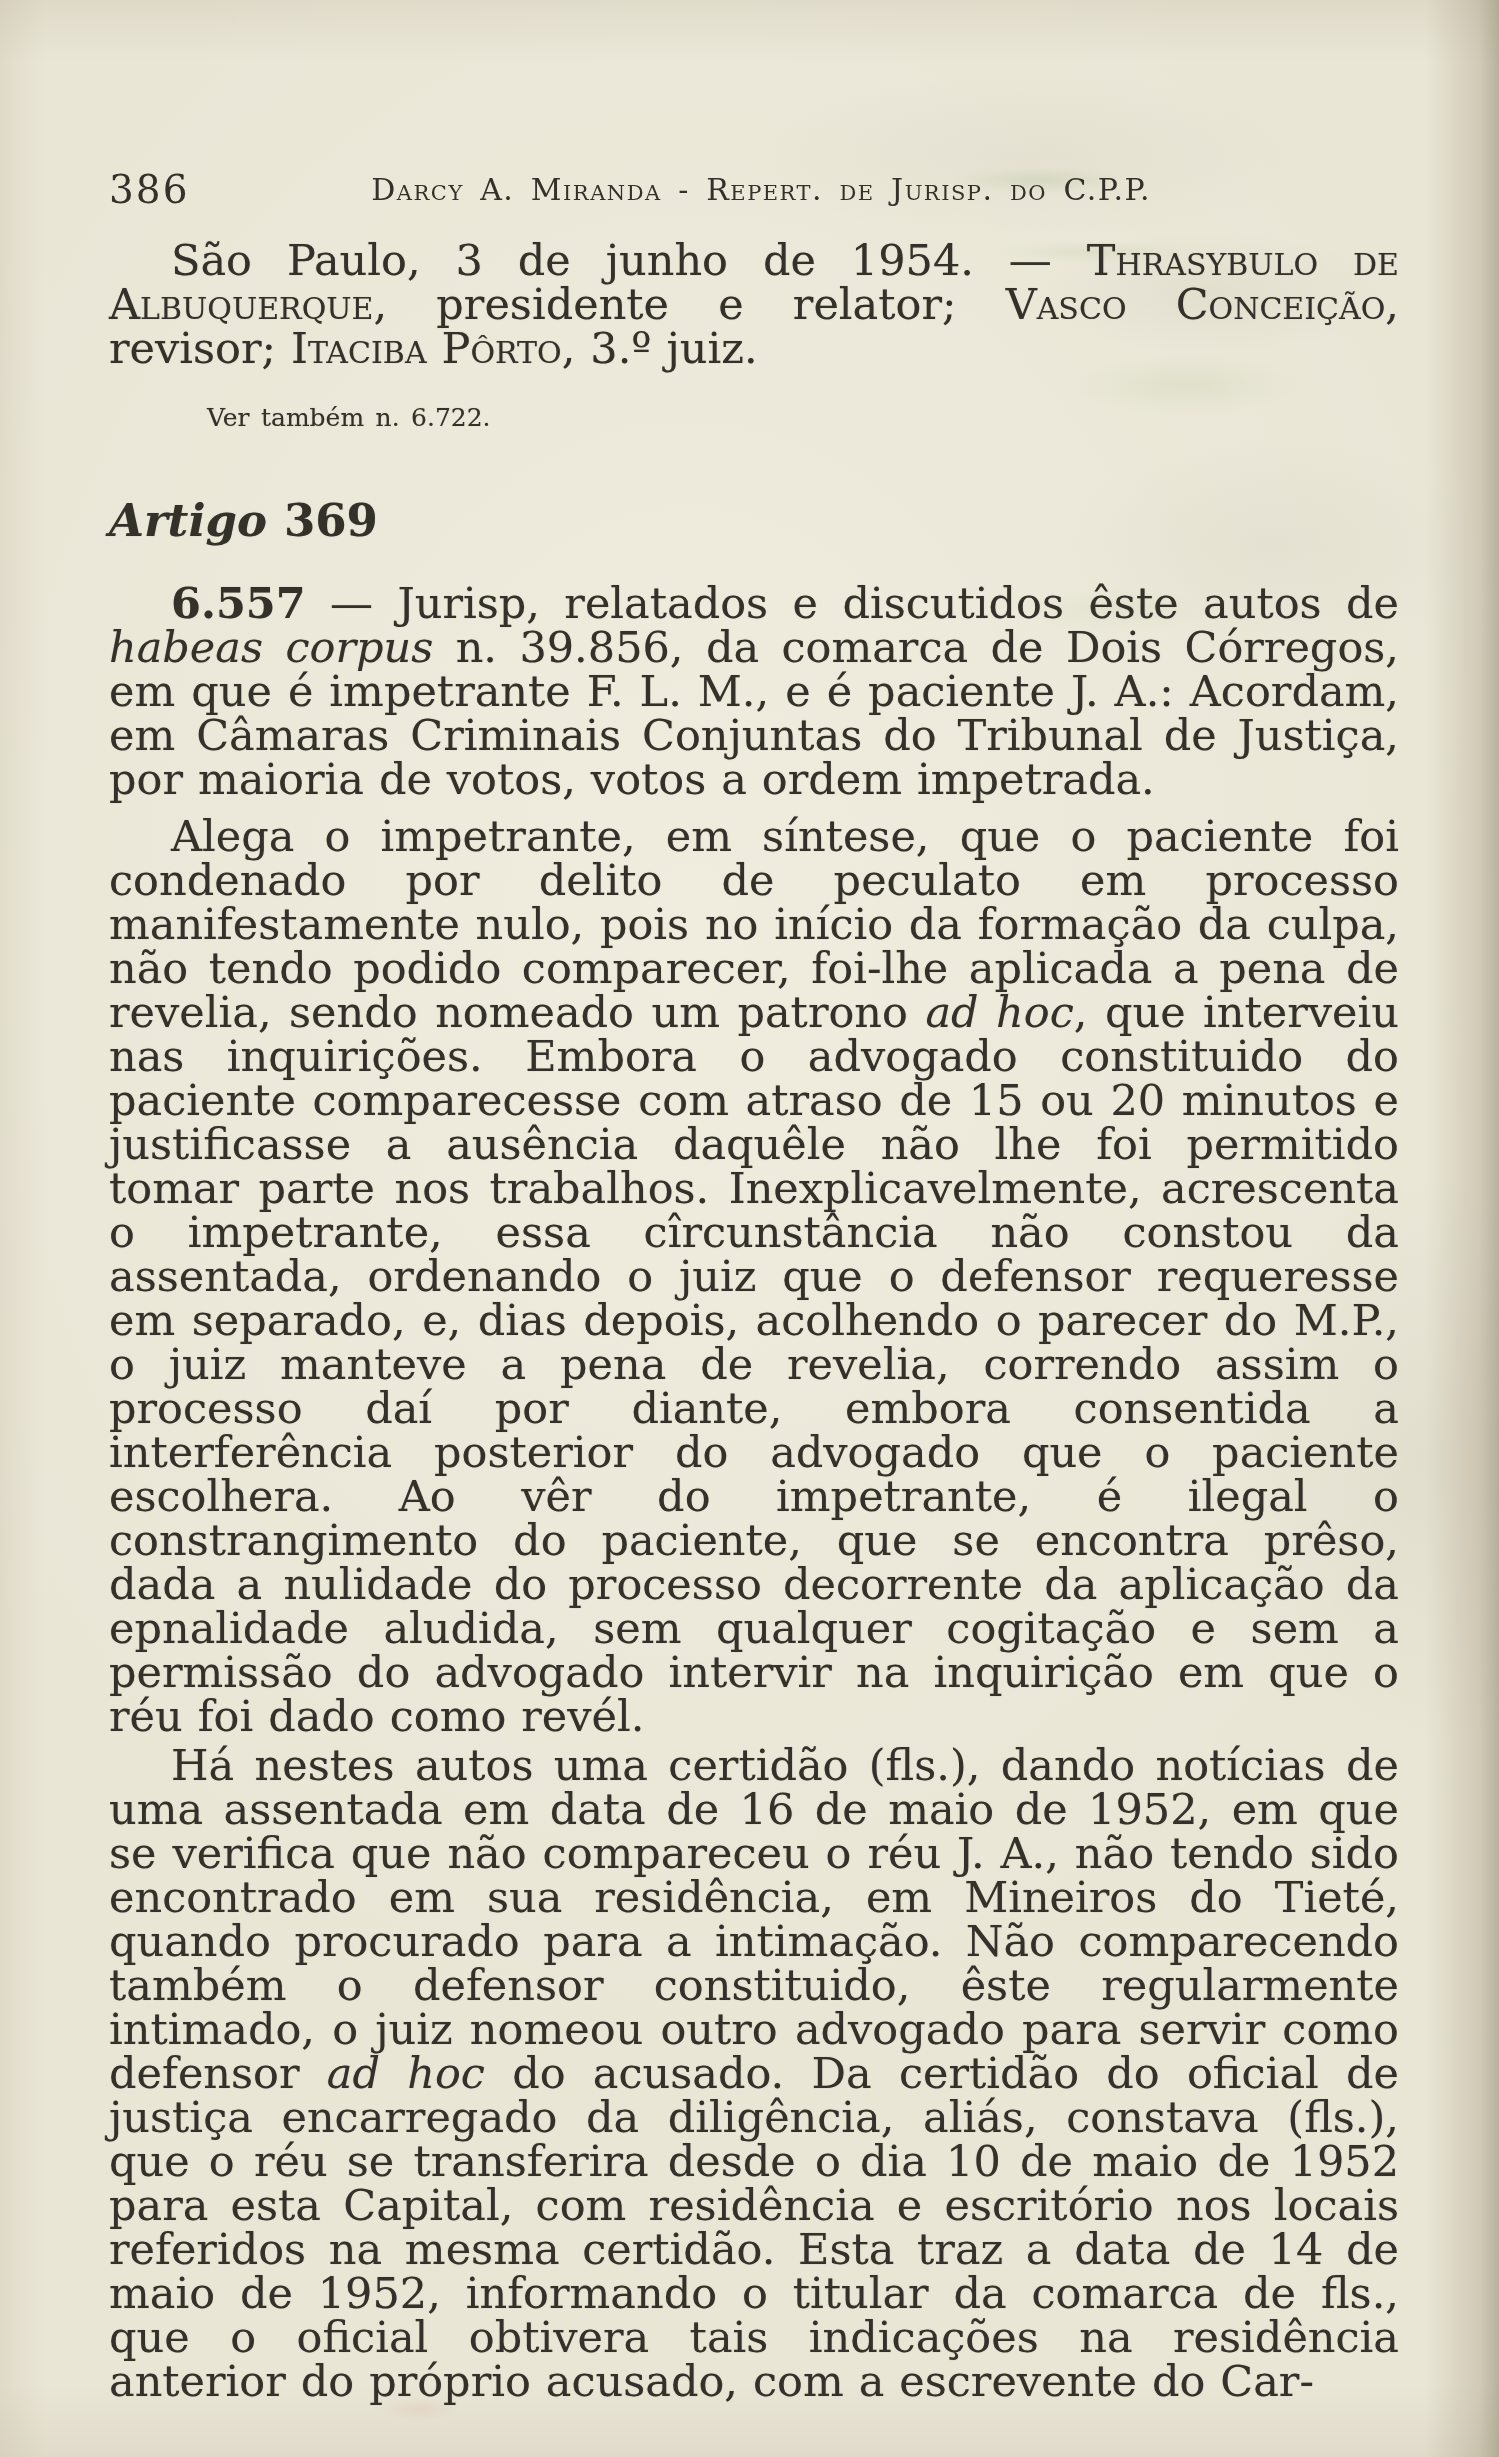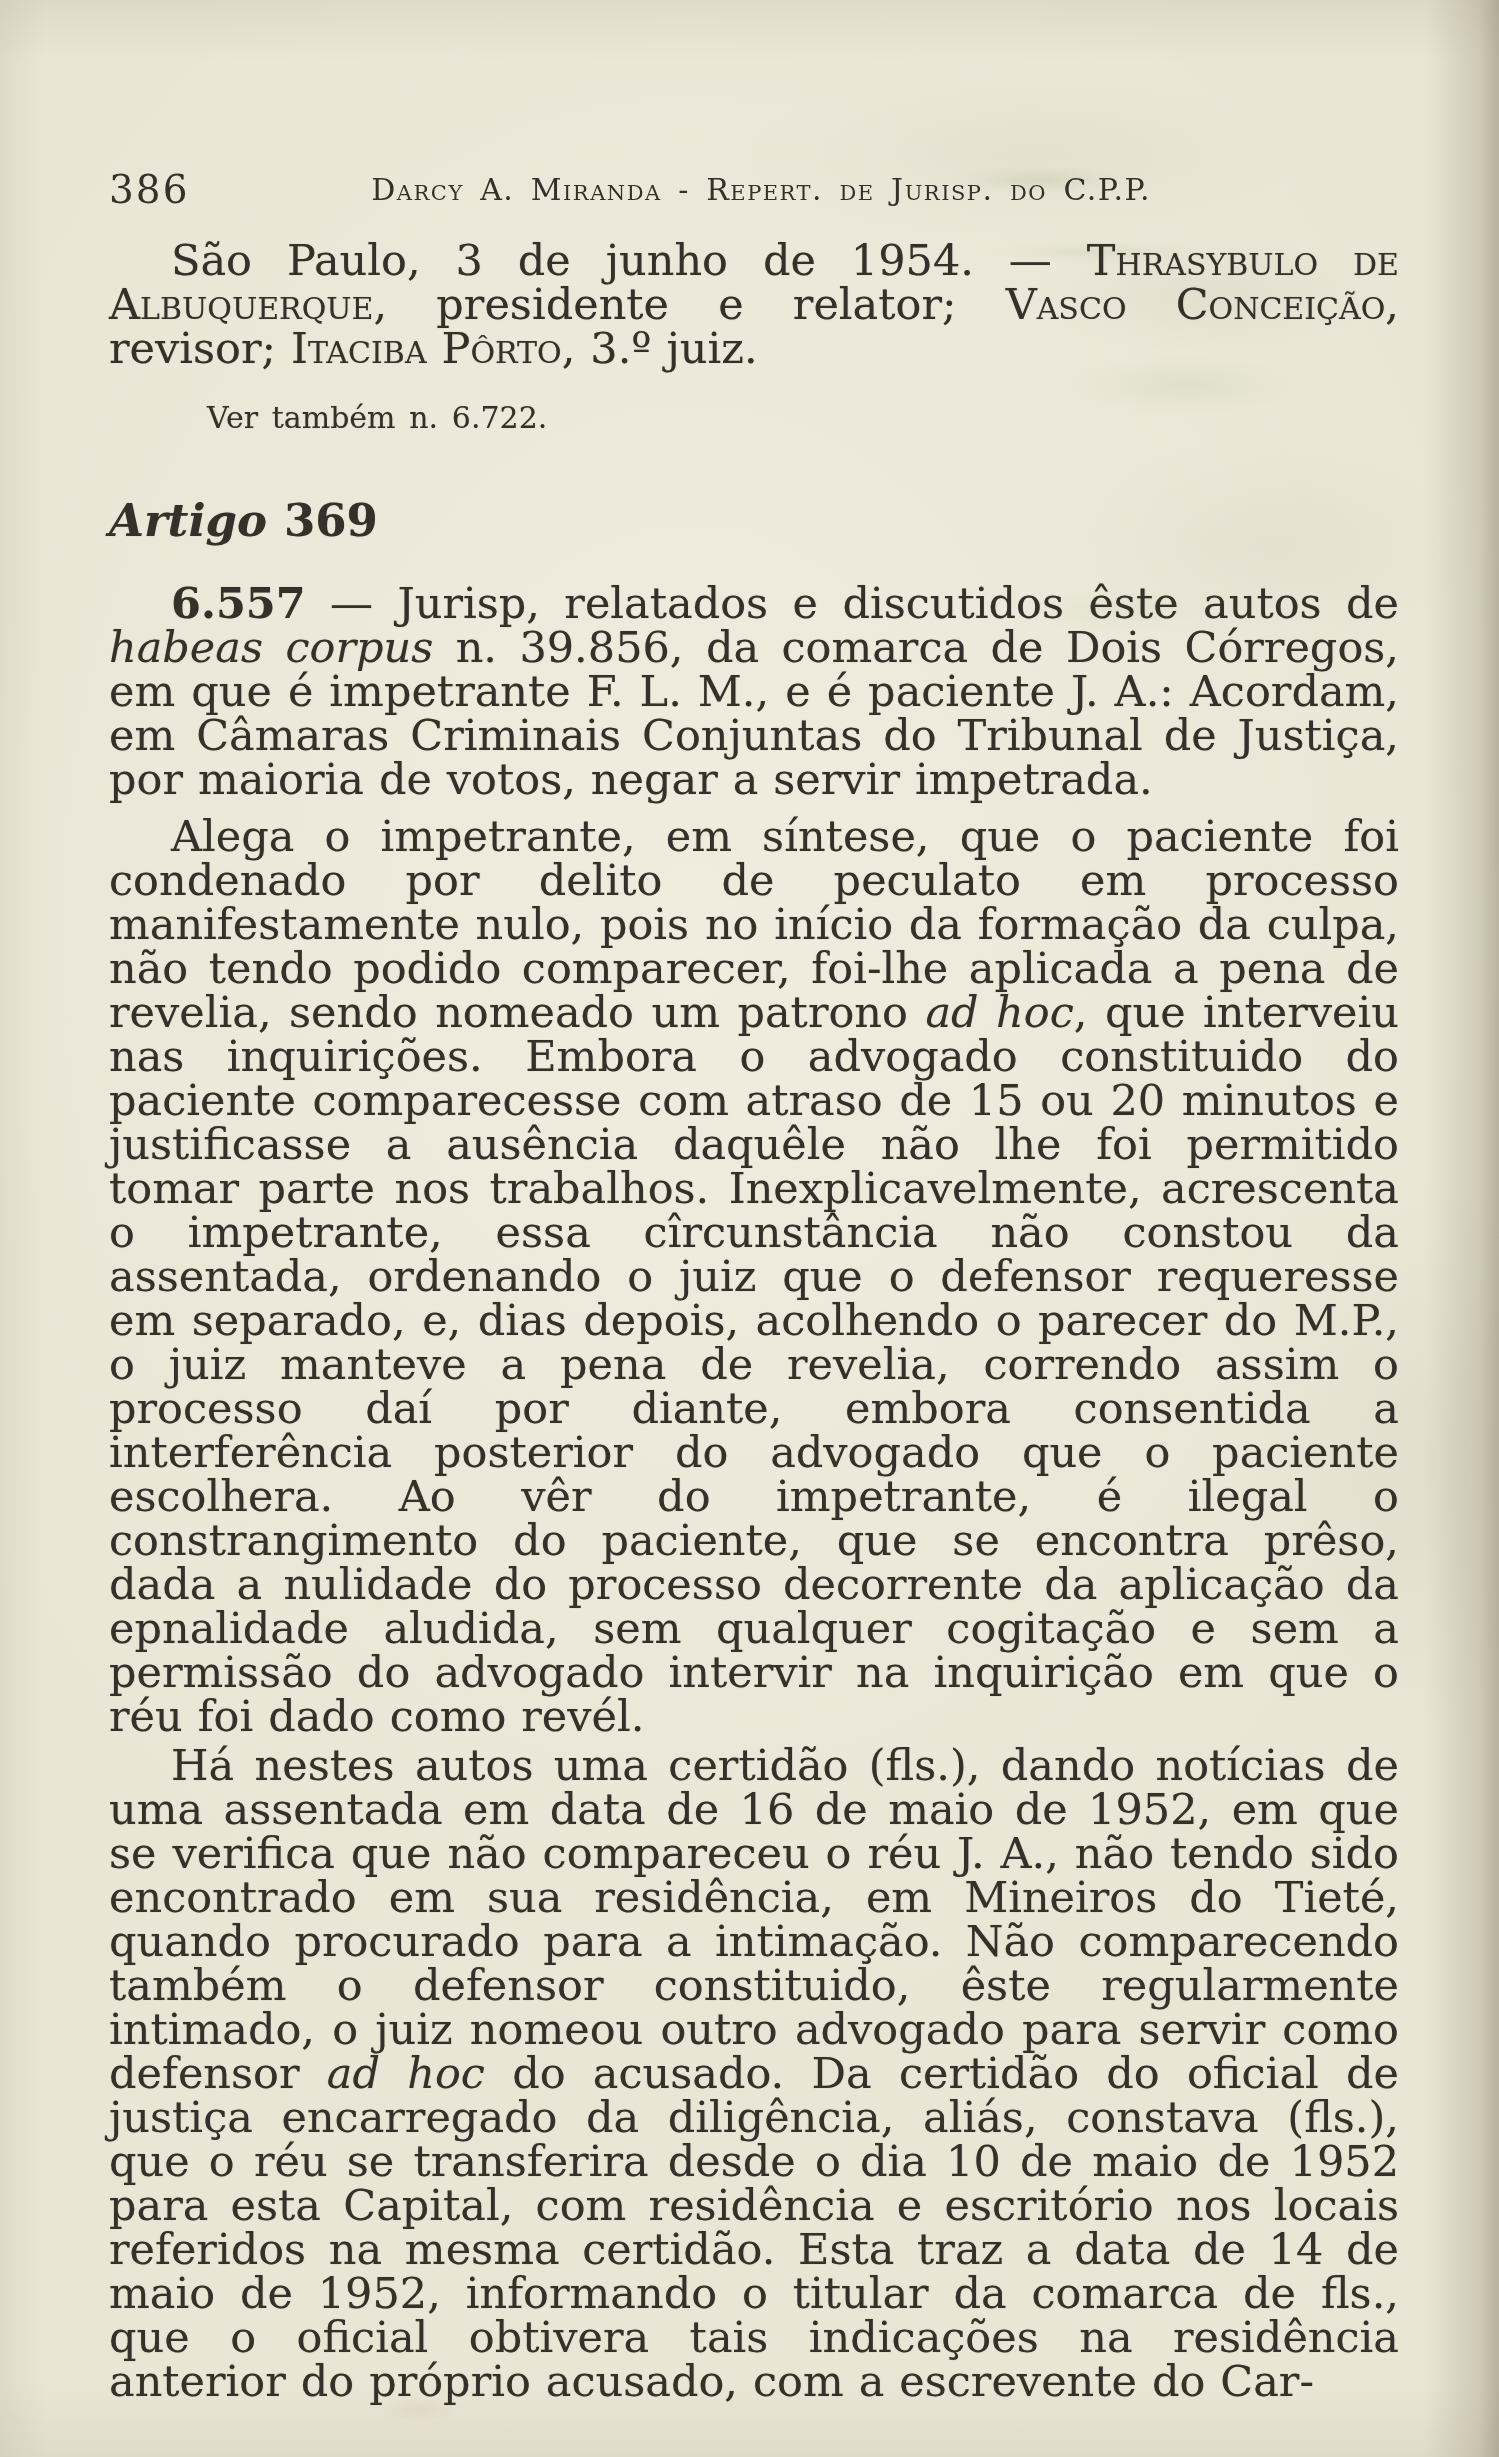--- a/index.html
+++ b/index.html
@@ -60,21 +60,21 @@
     text-align: justify;
     text-shadow: 0 0 1px rgba(52,49,42,.35);
     word-spacing: .03em;
   }
   .para { margin: 0; text-indent: 62px; }
   .sc { font-variant: small-caps; }
   .it { font-style: italic; }
   .b  { font-weight: bold; }
   .note {
     margin: 26px 0 0 98px;
-    font-size: 30px;
+    font-size: 25px;
     text-align: left; text-indent: 0;
     word-spacing: .14em;
   }
   .artigo {
     margin: 56px 0 36px 0;
     font-size: 45px; line-height: 49px;
     font-weight: bold;
     text-indent: 0; text-align: left;
   }
   .p-alega   { margin-top: 12.7px; }
@@ -93,21 +93,21 @@
 
   <main class="body-text">
 
 
     <p class="para"><span>São Paulo, 3 de junho de 1954. — </span><span class="sc">Thrasybulo de Albuquerque</span><span>, presidente e relator; </span><span class="sc">Vasco Conceição</span><span>, revisor; </span><span class="sc">Itaciba Pôrto</span><span>, 3.º juiz.</span></p>
 
     <p class="note"><span>Ver também n. 6.722.</span></p>
 
     <h2 class="artigo"><span class="it">Artigo</span> <span>369</span></h2>
 
-    <p class="para"><span class="b">6.557</span><span> — Jurisp, relatados e discutidos êste autos de </span><span class="it">habeas corpus</span><span> n. 39.856, da comarca de Dois Córregos, em que é impetrante F. L. M., e é paciente J. A.: Acordam, em Câmaras Criminais Conjuntas do Tribunal de Justiça, por maioria de votos, negar a servir impetrada.</span></p>
+    <p class="para"><span class="b">6.557</span><span> — Jurisp, relatados e discutidos êste autos de </span><span class="it">habeas corpus</span><span> n. 39.856, da comarca de Dois Córregos, em que é impetrante F. L. M., e é paciente J. A.: Acordam, em Câmaras Criminais Conjuntas do Tribunal de Justiça, por maioria de votos, votos a ordem impetrada.</span></p>
 
     <p class="para p-alega"><span>Alega o impetrante, em síntese, que o paciente foi condenado por delito de peculato em processo manifestamente nulo, pois no início da formação da culpa, não tendo podido comparecer, foi-lhe aplicada a pena de revelia, sendo nomeado um patrono </span><span class="it">ad hoc</span><span>, que interveiu nas inquirições. Embora o advogado constituido do paciente comparecesse com atraso de 15 ou 20 minutos e justificasse a ausência daquêle não lhe foi permitido tomar parte nos trabalhos. Inexplicavelmente, acrescenta o impetrante, essa cîrcunstância não constou da assentada, ordenando o juiz que o defensor requeresse em separado, e, dias depois, acolhendo o parecer do M.P., o juiz manteve a pena de revelia, correndo assim o processo daí por diante, embora consentida a interferência posterior do advogado que o paciente escolhera. Ao vêr do impetrante, é ilegal o constrangimento do paciente, que se encontra prêso, dada a nulidade do processo decorrente da aplicação da epnalidade aludida, sem qualquer cogitação e sem a permissão do advogado intervir na inquirição em que o réu foi dado como revél.</span></p>
 
     <p class="para p-certidao"><span>Há nestes autos uma certidão (fls.), dando notícias de uma assentada em data de 16 de maio de 1952, em que se verifica que não compareceu o réu J. A., não tendo sido encontrado em sua residência, em Mineiros do Tieté, quando procurado para a intimação. Não comparecendo também o defensor constituido, êste regularmente intimado, o juiz nomeou outro advogado para servir como defensor </span><span class="it">ad hoc</span><span> do acusado. Da certidão do oficial de justiça encarregado da diligência, aliás, constava (fls.), que o réu se transferira desde o dia 10 de maio de 1952 para esta Capital, com residência e escritório nos locais referidos na mesma certidão. Esta traz a data de 14 de maio de 1952, informando o titular da comarca de fls., que o oficial obtivera tais indicações na residência anterior do próprio acusado, com a escrevente do Car-</span></p>
 
   </main>
 </div>
 
 
 </body></html>

